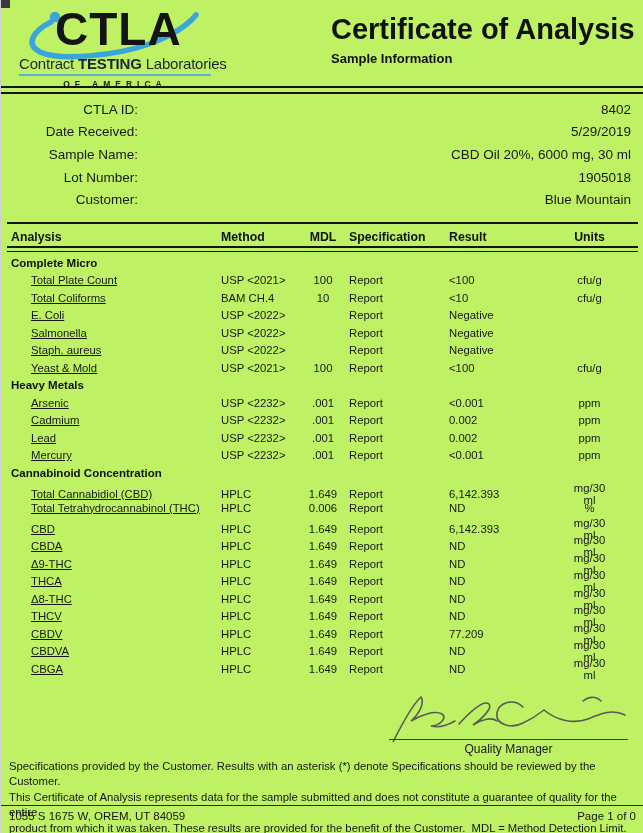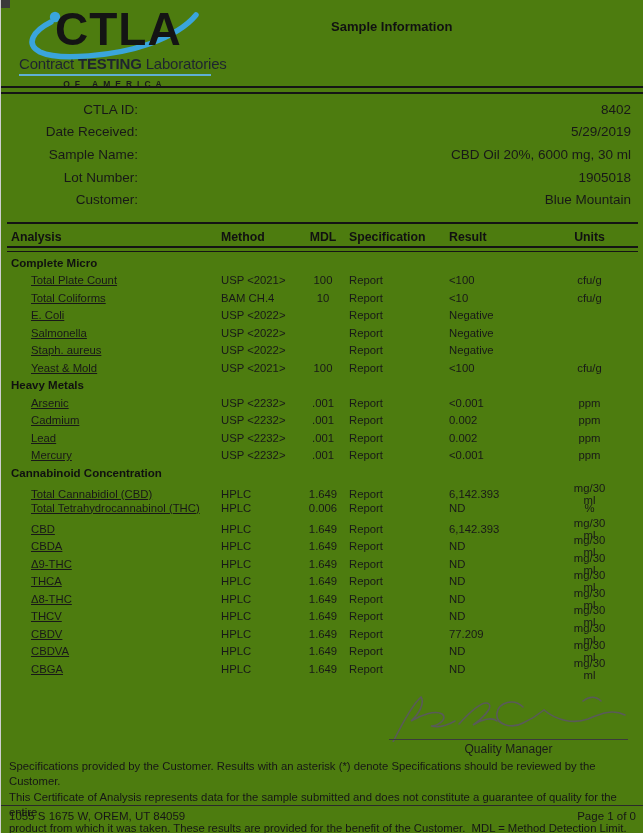--- a/index.html
+++ b/index.html
@@ -1,19 +1,19 @@
 <!DOCTYPE html>
 <html><head>
 <meta charset="utf-8">
 <style>
   html,body{margin:0;padding:0;background:#ffffff;}
   .page{
     position:relative;
     width:643px;height:833px;
-    background:#4d7c0f;
+    background:#bef264;
     font-family:"Liberation Sans", sans-serif;
     color:#1c1c1c;
     overflow:hidden;
     border-left:1px solid #cfcfcf;
     box-sizing:border-box;
   }
   .corner-artifact{position:absolute;left:0;top:0;width:9px;height:8px;background:#3a3a3a;}
   
   .logo{position:absolute;left:18px;top:4px;width:200px;height:86px;}
   .swoosh{position:absolute;left:0;top:2px;width:200px;height:58px;z-index:1;}
@@ -90,20 +90,21 @@
       <circle cx="36" cy="11" r="5.2" fill="#3aa5dc"></circle>
       <path d="M32 16 C14 25 6 38 21 46 C40 55 96 50 130 38 C152 30 168 20 177 9" fill="none" stroke="#3aa5dc" stroke-width="5.5" stroke-linecap="round"></path>
     </svg>
     <div class="ctla-acronym">CTLA</div>
     <div class="tagline"><span>Contract </span><b>TESTING</b><span> Laboratories</span></div>
     <div class="tagline-underline"></div>
     <div class="of-america">OF AMERICA</div>
   </div>
 
   <div class="title-block">
+    <div class="coa-title">Certificate of Analysis</div>
     <div class="coa-subtitle">Sample Information</div>
   </div>
 
   <div class="rule-double"></div>
 
   <div class="sample-info">
       <div class="info-row">
         <div class="info-label">CTLA ID:</div>
         <div class="info-value">8402</div>
       </div>

